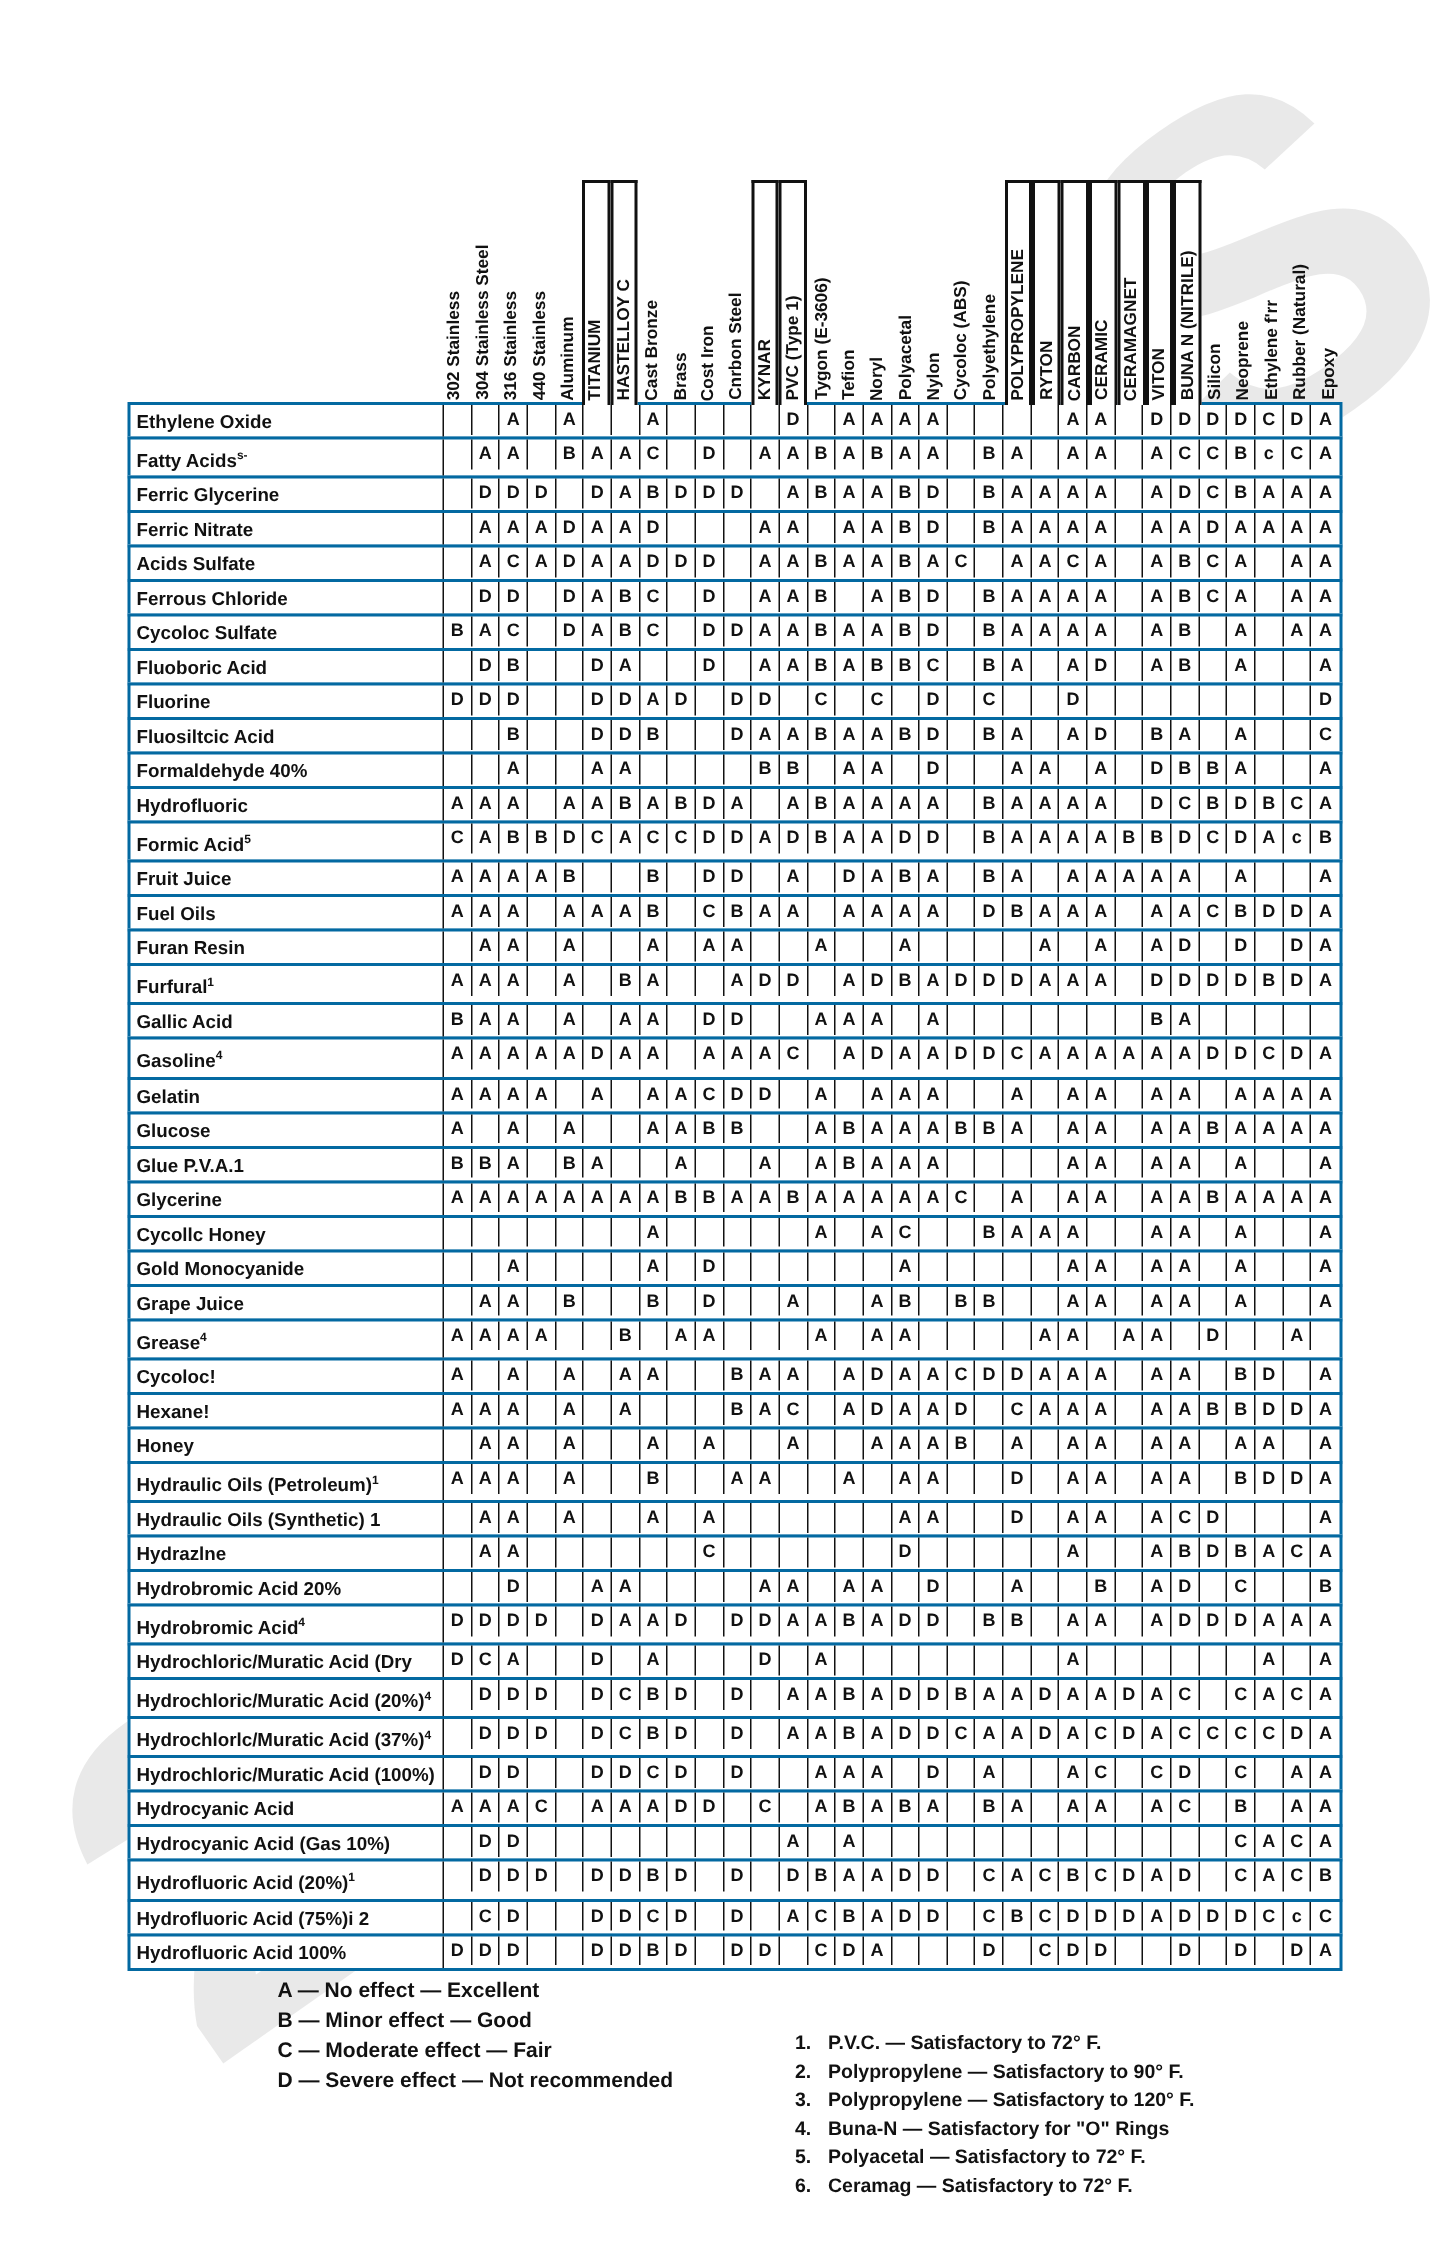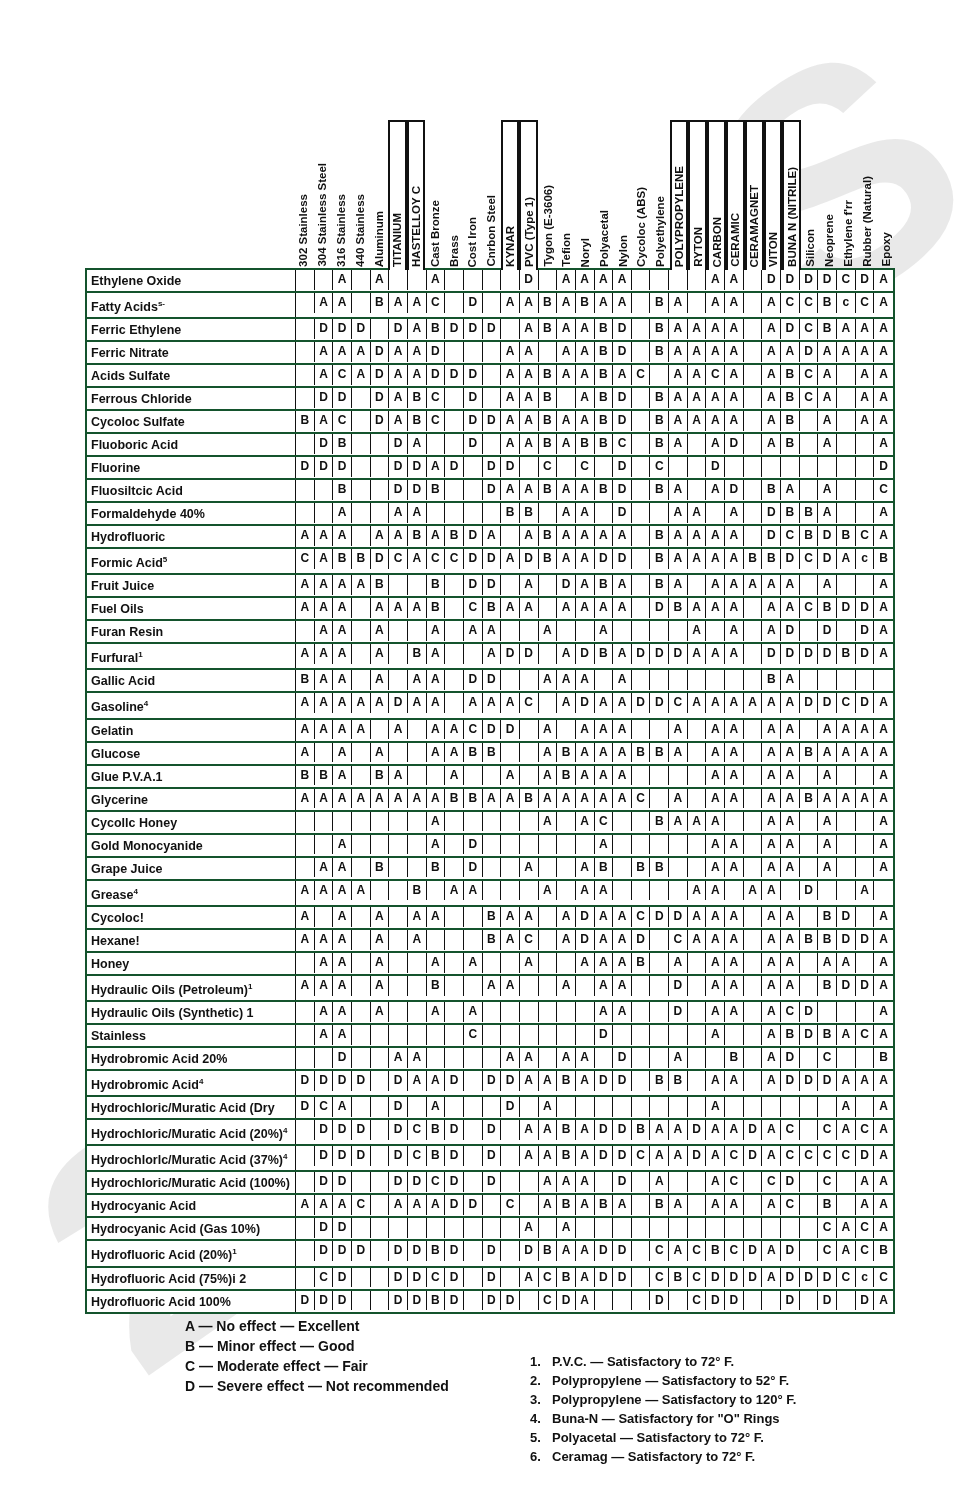--- a/index.html
+++ b/index.html
@@ -13,21 +13,21 @@
 
   
   #grid{position:absolute;left:85px;top:60px;width:810px;z-index:2;}
   #headers{position:relative;height:210px;display:grid;grid-template-columns:209px repeat(32,1fr);}
   .hcell{position:relative;}
   .hbox{position:absolute;left:0;right:0;bottom:0;height:148px;border:2px solid #111;border-bottom:none;background:#fff;}
   .hlabel{position:absolute;bottom:3px;left:50%;transform:translateX(-50%) rotate(180deg);
           writing-mode:vertical-rl;white-space:nowrap;font-weight:bold;font-size:11.5px;letter-spacing:0px;z-index:3;}
 
   
-  .trow{display:grid;grid-template-columns:209px repeat(32,1fr);border:2px solid #14532d;margin-top:-2px;background:#fff;}
+  .trow{display:grid;grid-template-columns:209px repeat(32,1fr);border:2px solid #0369a1;margin-top:-2px;background:#fff;}
   .lcell{border-right:1px solid #111;font-weight:bold;font-size:12.5px;padding:3px 2px 2px 4px;white-space:nowrap;overflow:hidden;line-height:16px;}
   .lcell sup{font-size:8px;}
   .dcell{border-right:1px solid #111;font-weight:bold;font-size:12px;text-align:center;line-height:19.8px;height:19.8px;overflow:hidden;}
   .dcell:last-child{border-right:none;}
 
   
   #legend{position:absolute;left:85px;top:1318px;width:810px;display:flex;z-index:2;font-weight:bold;}
   #ratings{width:390px;padding-left:100px;box-sizing:border-box;}
   .rating{font-size:14px;margin-bottom:4px;}
   #notes{width:420px;padding-left:55px;box-sizing:border-box;margin-top:36px;}
@@ -220,21 +220,21 @@
             <div class="dcell"></div>
             <div class="dcell">A</div>
             <div class="dcell">C</div>
             <div class="dcell">C</div>
             <div class="dcell">B</div>
             <div class="dcell">c</div>
             <div class="dcell">C</div>
             <div class="dcell">A</div>
           </div>
           <div class="trow">
-            <div class="lcell">Ferric Ethylene</div>
+            <div class="lcell">Ferric Glycerine</div>
             <div class="dcell"></div>
             <div class="dcell">D</div>
             <div class="dcell">D</div>
             <div class="dcell">D</div>
             <div class="dcell"></div>
             <div class="dcell">D</div>
             <div class="dcell">A</div>
             <div class="dcell">B</div>
             <div class="dcell">D</div>
             <div class="dcell">D</div>
@@ -1270,21 +1270,21 @@
             <div class="dcell"></div>
             <div class="dcell">A</div>
             <div class="dcell">C</div>
             <div class="dcell">D</div>
             <div class="dcell"></div>
             <div class="dcell"></div>
             <div class="dcell"></div>
             <div class="dcell">A</div>
           </div>
           <div class="trow">
-            <div class="lcell">Stainless</div>
+            <div class="lcell">Hydrazlne</div>
             <div class="dcell"></div>
             <div class="dcell">A</div>
             <div class="dcell">A</div>
             <div class="dcell"></div>
             <div class="dcell"></div>
             <div class="dcell"></div>
             <div class="dcell"></div>
             <div class="dcell"></div>
             <div class="dcell"></div>
             <div class="dcell">C</div>
@@ -1700,21 +1700,21 @@
     </div>
     <div id="legend">
       <div id="ratings">
           <div class="rating">A — No effect — Excellent</div>
           <div class="rating">B — Minor effect — Good</div>
           <div class="rating">C — Moderate effect — Fair</div>
           <div class="rating">D — Severe effect — Not recommended</div>
         </div>
       <div id="notes">
           <div class="note"><span class="num">1.</span><span>P.V.C. — Satisfactory to 72° F.</span></div>
-          <div class="note"><span class="num">2.</span><span>Polypropylene — Satisfactory to 52° F.</span></div>
+          <div class="note"><span class="num">2.</span><span>Polypropylene — Satisfactory to 90° F.</span></div>
           <div class="note"><span class="num">3.</span><span>Polypropylene — Satisfactory to 120° F.</span></div>
           <div class="note"><span class="num">4.</span><span>Buna-N — Satisfactory for "O" Rings</span></div>
           <div class="note"><span class="num">5.</span><span>Polyacetal — Satisfactory to 72° F.</span></div>
           <div class="note"><span class="num">6.</span><span>Ceramag — Satisfactory to 72° F.</span></div>
         </div>
     </div>
   </div>
 </div>
 
 </body></html>

